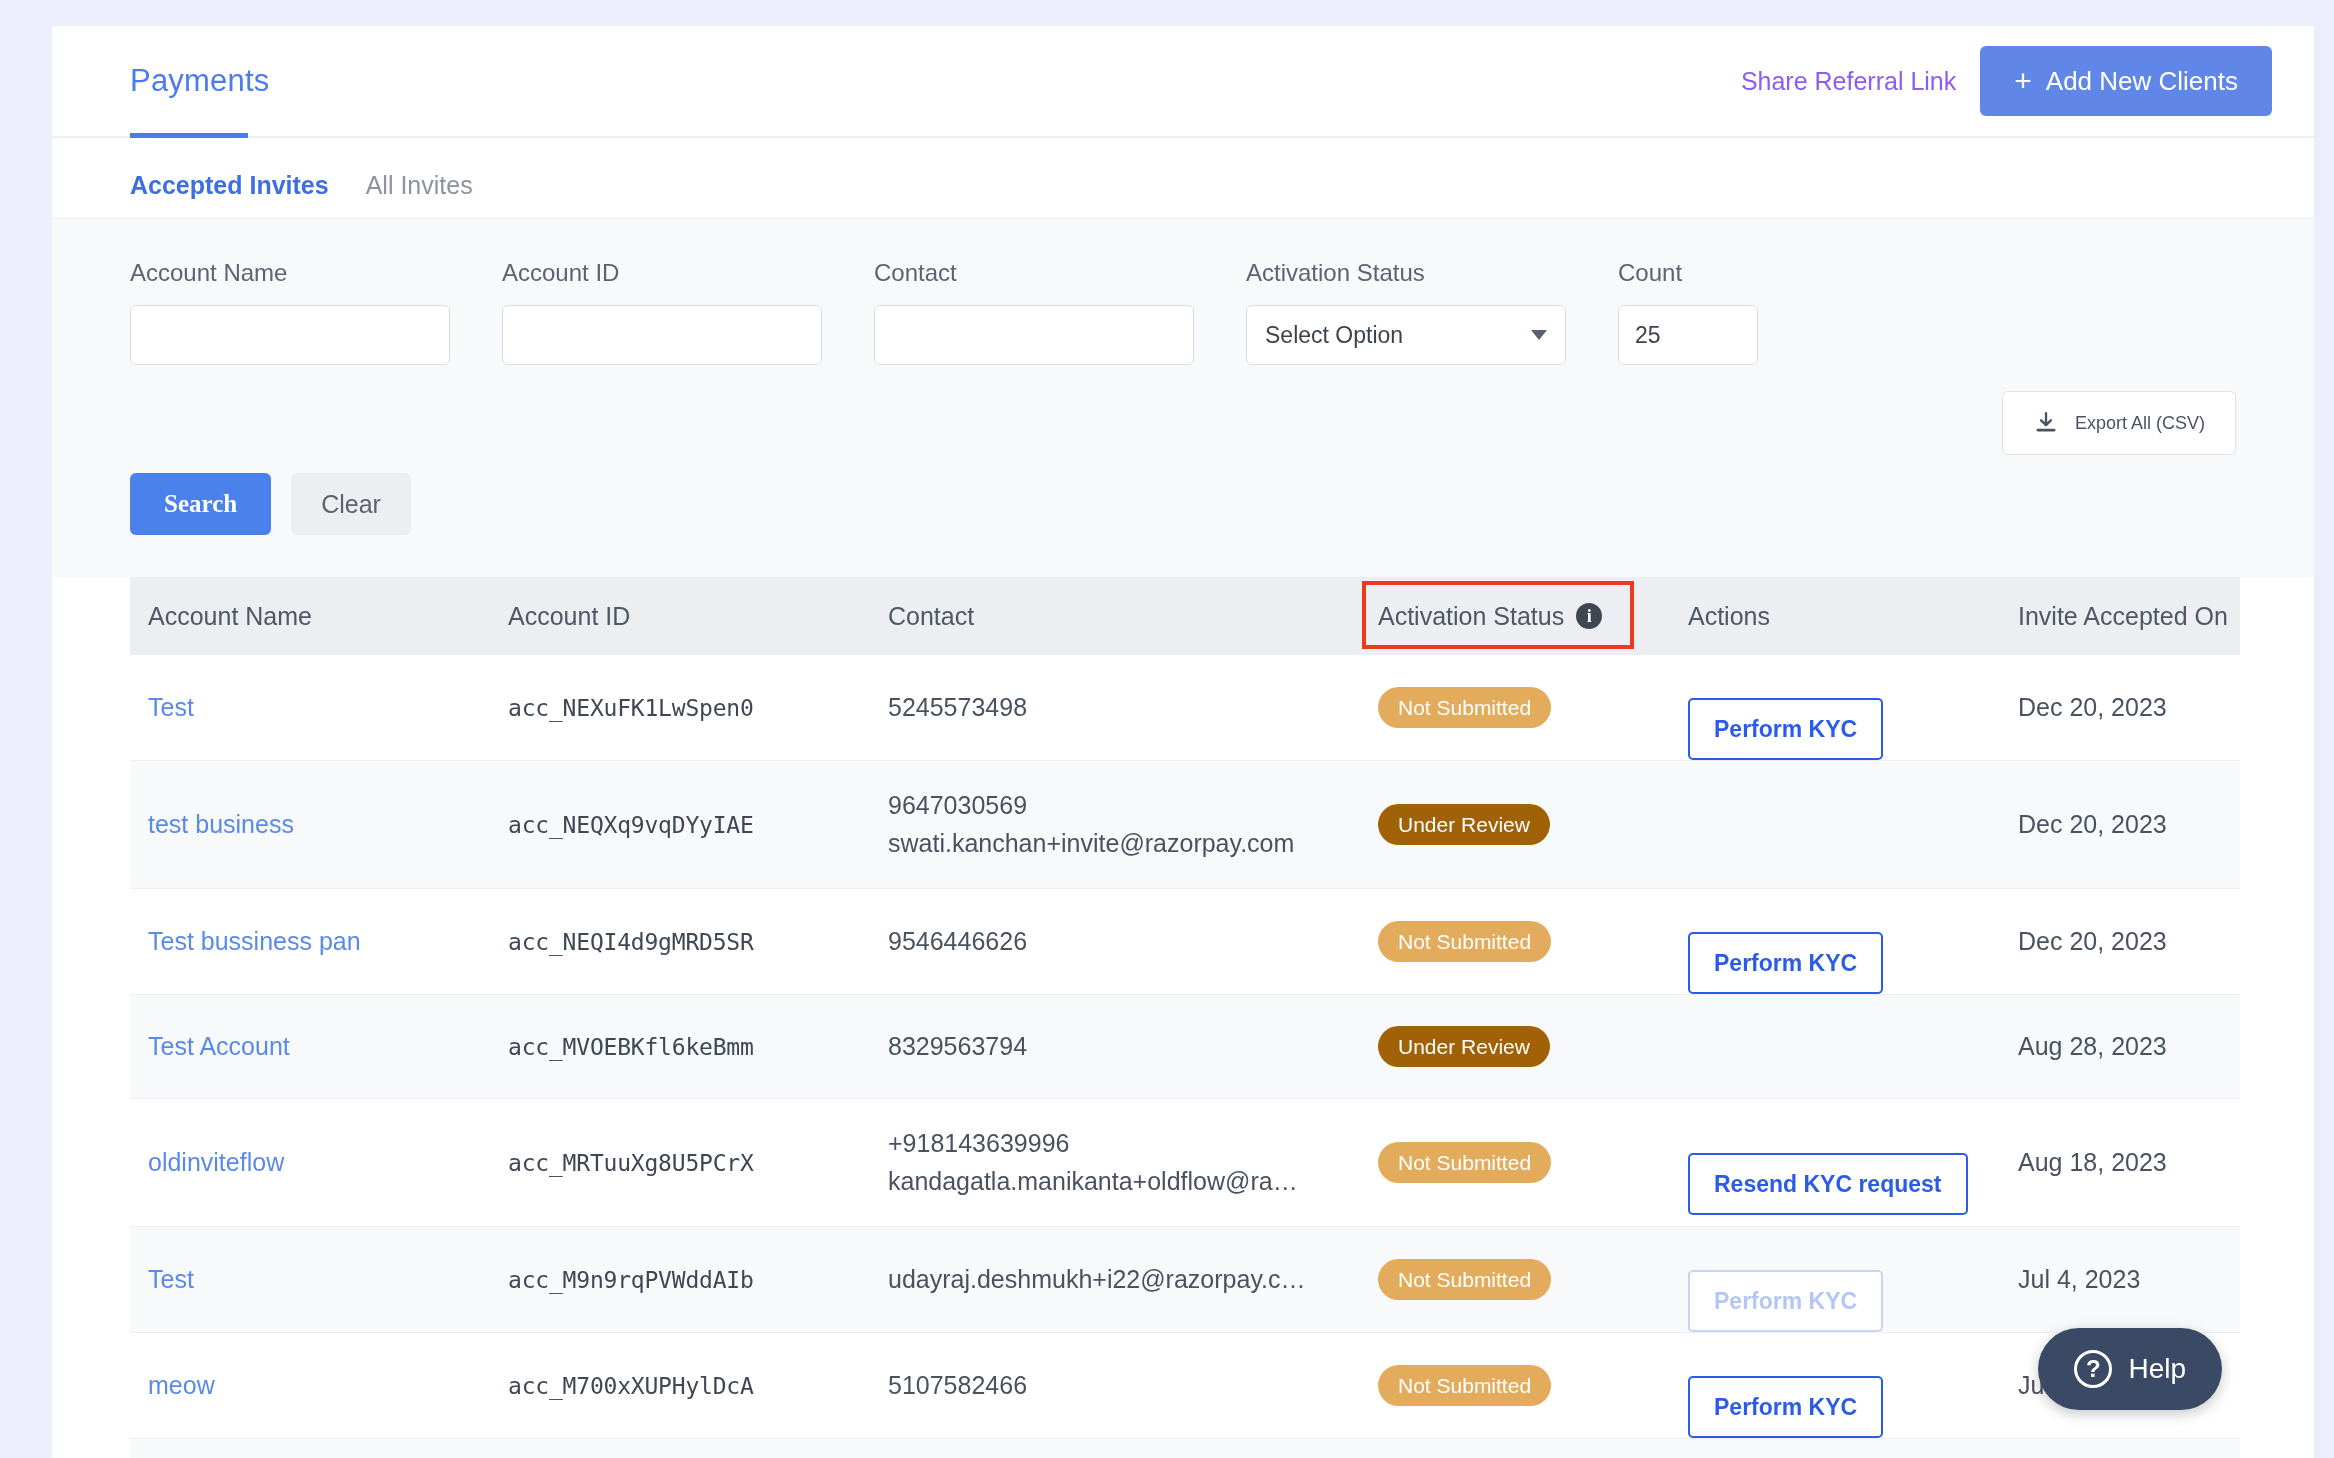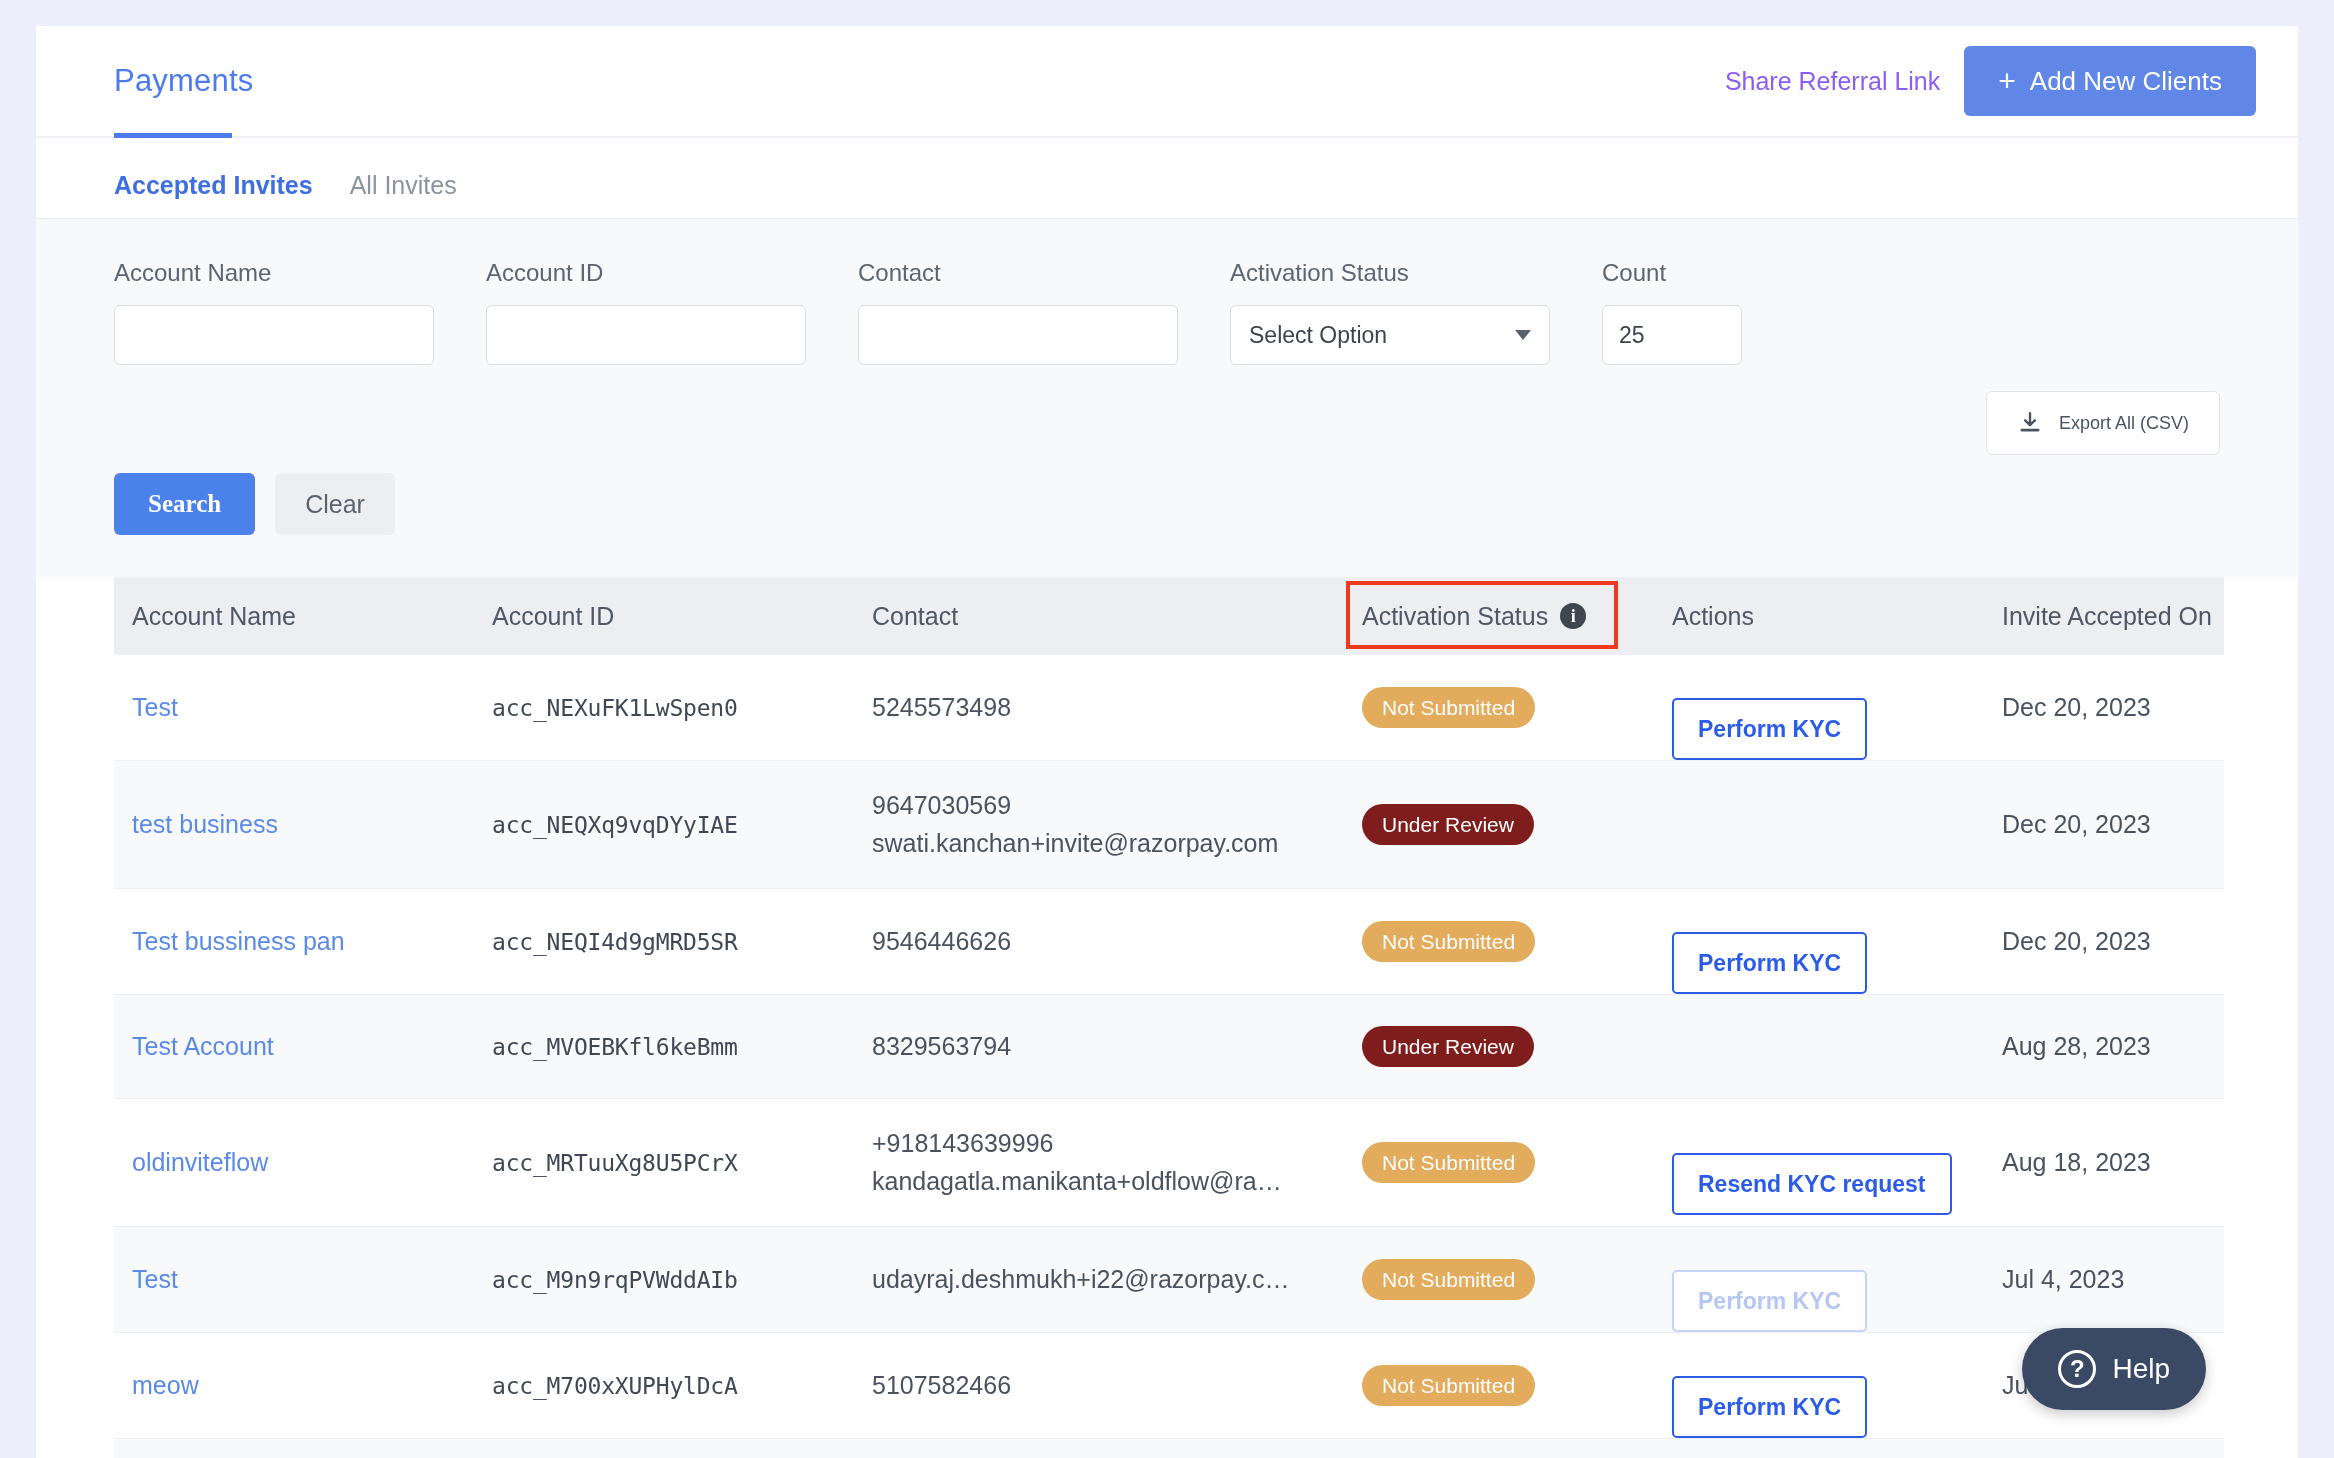--- a/index.html
+++ b/index.html
@@ -4,21 +4,21 @@
 <style>
   * { box-sizing: border-box; margin: 0; padding: 0; }
   html, body {
     width: 2334px; height: 1458px;
     font-family: "Liberation Sans", sans-serif;
     background: #eceefb;
     overflow: hidden;
   }
   .page {
     position: absolute;
-    left: 36px; top: 26px;
+    left: 52px; top: 26px;
     width: 2262px; height: 1432px;
     background: #ffffff;
     overflow: hidden;
   }
 
   
   .topbar {
     height: 112px;
     display: flex; align-items: center;
     padding: 0 42px 0 78px;
@@ -216,21 +216,21 @@
   .badge {
     display: inline-block;
     border-radius: 22px;
     color: #fff;
     font-size: 21px;
     padding: 10px 20px;
     white-space: nowrap;
     line-height: 1;
   }
   .badge.notsub { background: #e3ab5c; }
-  .badge.review { background: #7f1d1d; }
+  .badge.review { background: #a16207; }
 
   .act-btn {
     background: #fff;
     border: 2px solid #2b5ce8;
     color: #2b5ce8;
     border-radius: 5px;
     font-size: 23px; font-weight: bold;
     padding: 0 24px;
     height: 62px;
     cursor: pointer;

